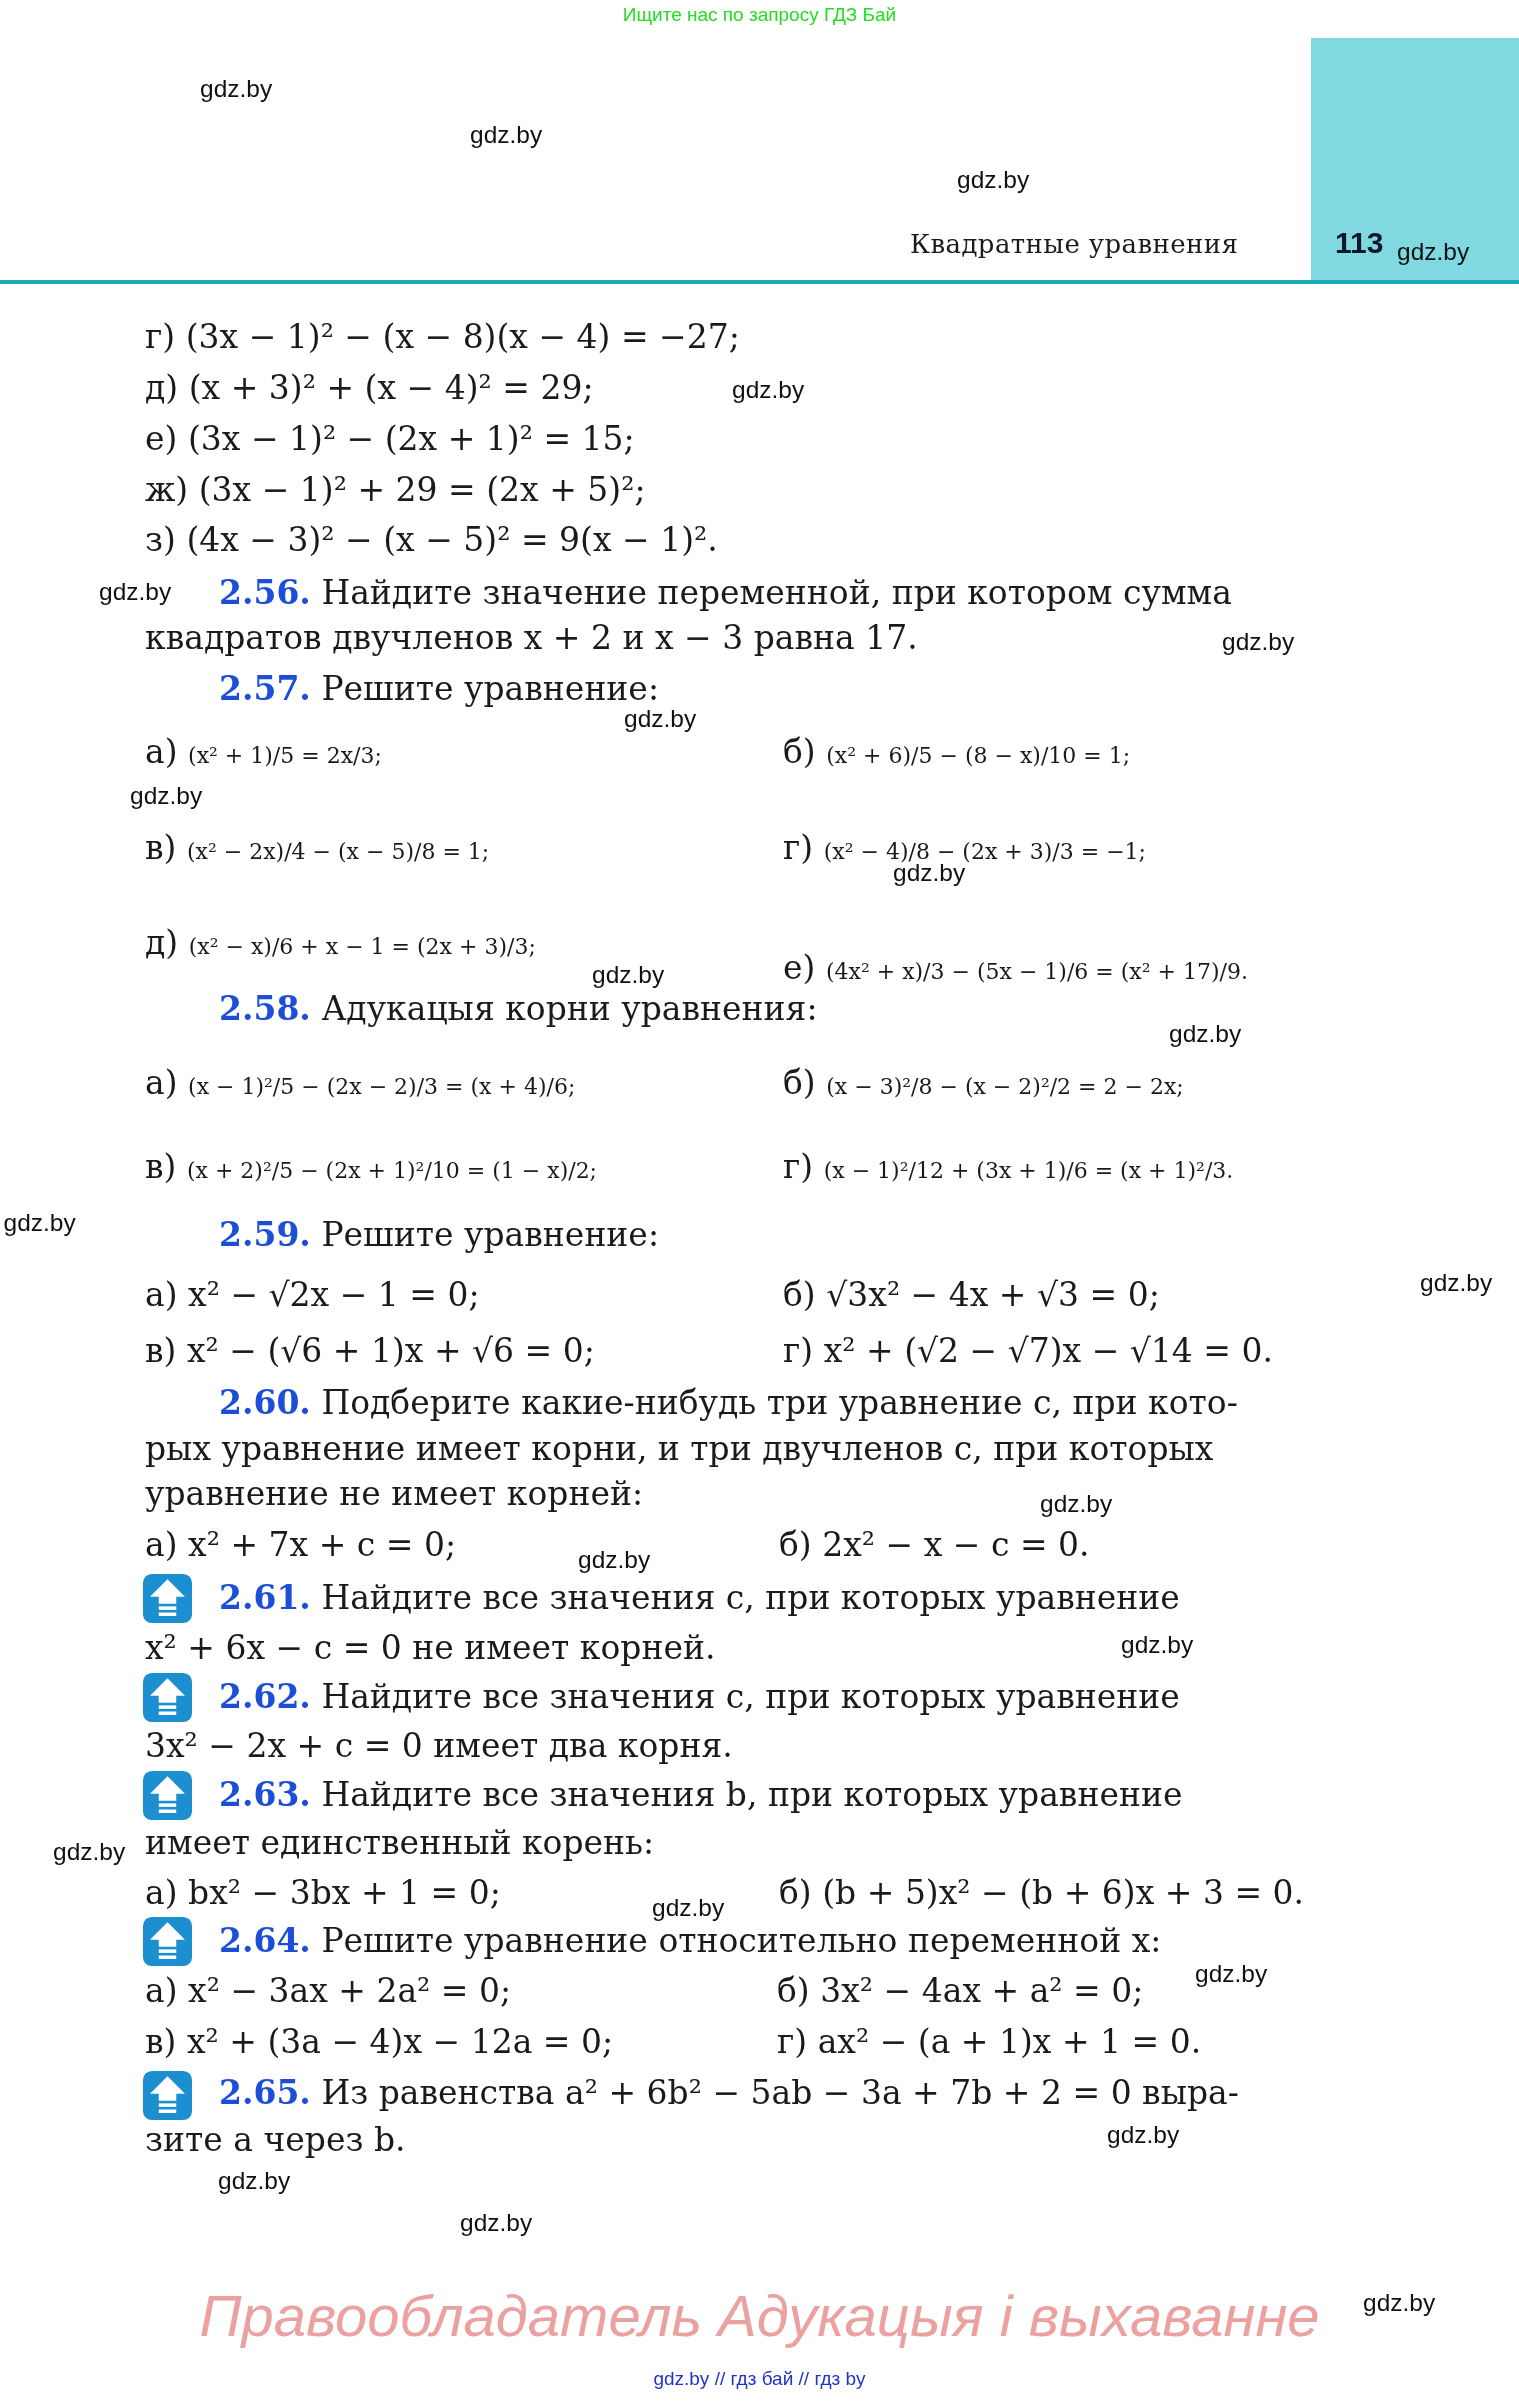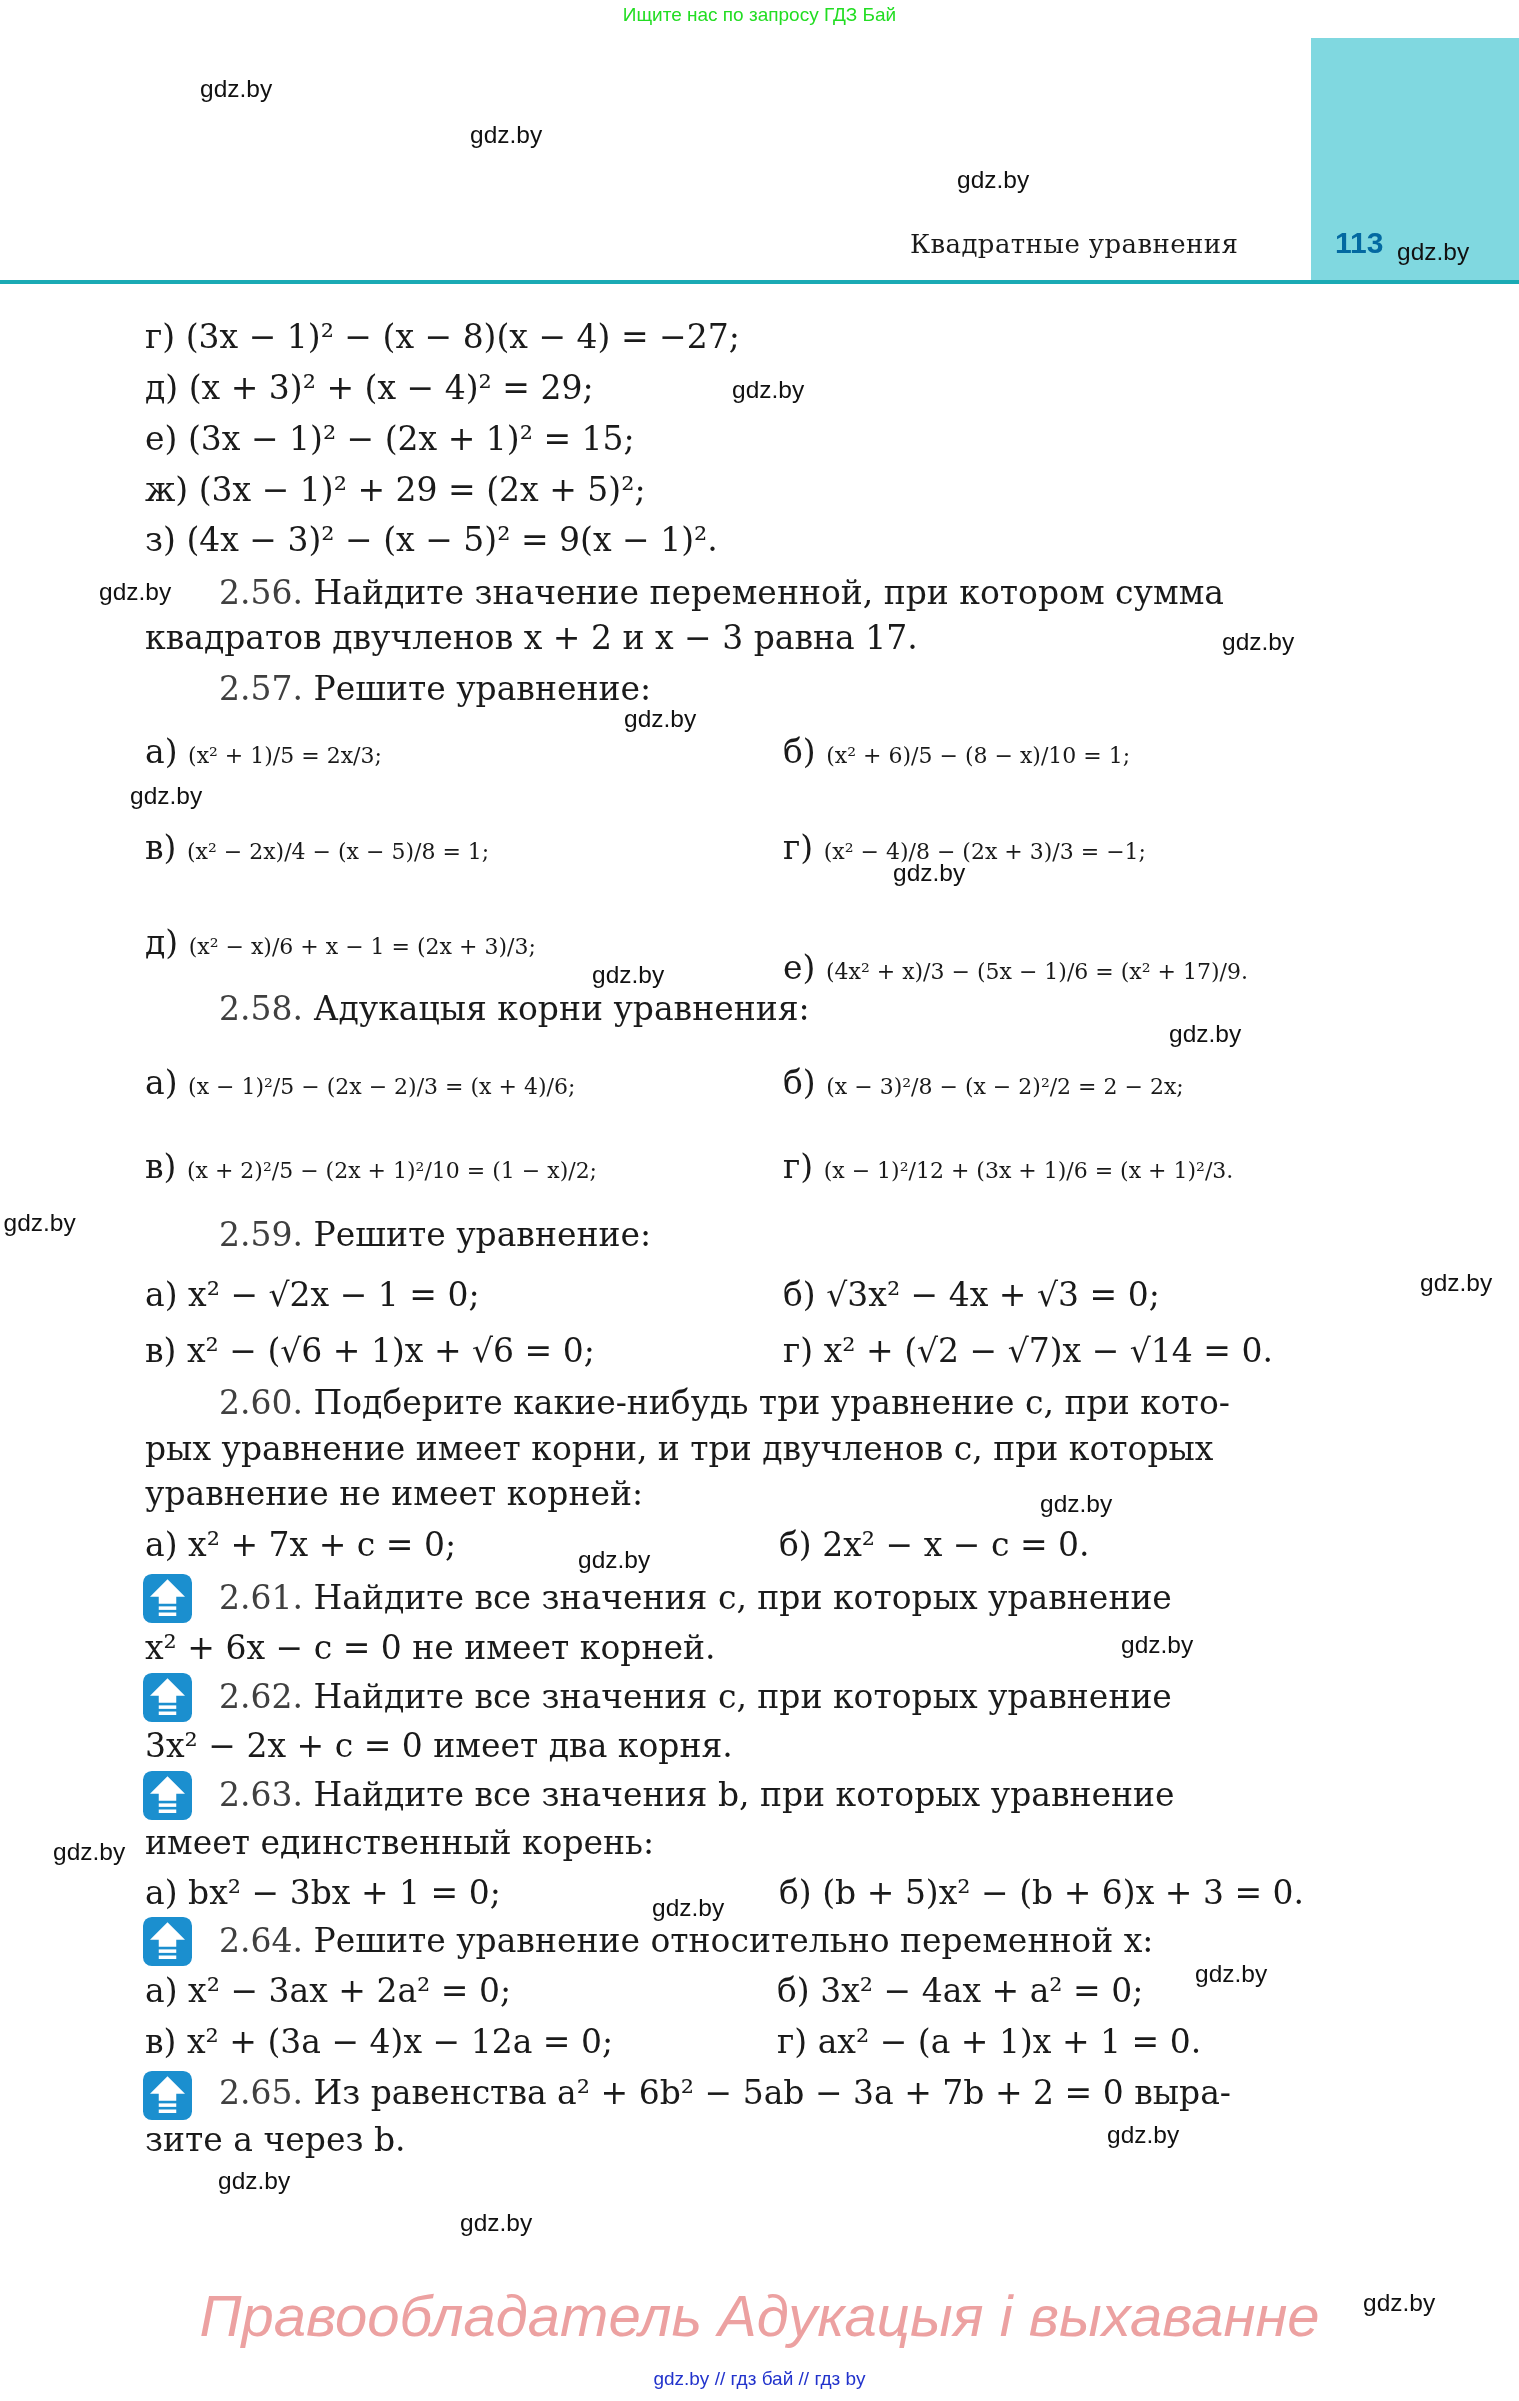--- a/index.html
+++ b/index.html
@@ -4,24 +4,24 @@
 <style>
   html, body { margin:0; padding:0; }
   body { width:1519px; height:2401px; position:relative; background:#ffffff; overflow:hidden;
          font-family:"DejaVu Serif", "Liberation Serif", serif; color:#1a1a1a; }
   .abs { position:absolute; white-space:nowrap; }
   .top-ad { top:3.5px; left:0; width:1519px; text-align:center; color:#22dd22;
             font-family:"Liberation Sans", sans-serif; font-size:19px; }
   .hdr-band { left:1311px; top:38px; width:208px; height:242px; background:#80d8e0; }
   .hdr-rule { left:0; top:280px; width:1519px; height:3.5px; background:#1aaab4; }
   .hdr-title { left:910px; top:229px; font-size:26px; font-family:"DejaVu Serif", serif; letter-spacing:0.4px; }
-  .pgnum { left:1335px; top:226px; color:#0369a1; font-family:"Liberation Sans", sans-serif; font-weight:bold; font-size:30px; }
+  .pgnum { left:1335px; top:226px; color:#0f172a; font-family:"Liberation Sans", sans-serif; font-weight:bold; font-size:30px; }
   .wm { font-family:"Liberation Sans", sans-serif; font-size:24.5px; color:#111; }
   .line { font-size:33px; line-height:1; }
-  .num { color:#404040; font-weight:normal;margin-top:20px; }
+  .num { color:#1d4ed8; font-weight:bold;margin-top:20px; }
   .eq { font-size:22px; }
   .icon-up { position:absolute; width:49px; height:49px; border-radius:8.8px; background:#1b8fcf; }
   .icon-up svg { display:block; }
   .footer-wm { left:0; top:2282px; width:1519px; text-align:center; color:#e88a8a; opacity:0.8;
                font-family:"Liberation Sans", sans-serif; font-style:italic; font-size:58px; }
   .footer-links { left:0; top:2368px; width:1519px; text-align:center; color:#2233cc;
                   font-family:"Liberation Sans", sans-serif; font-size:19px; }
 </style>
 </head>
 <body>

